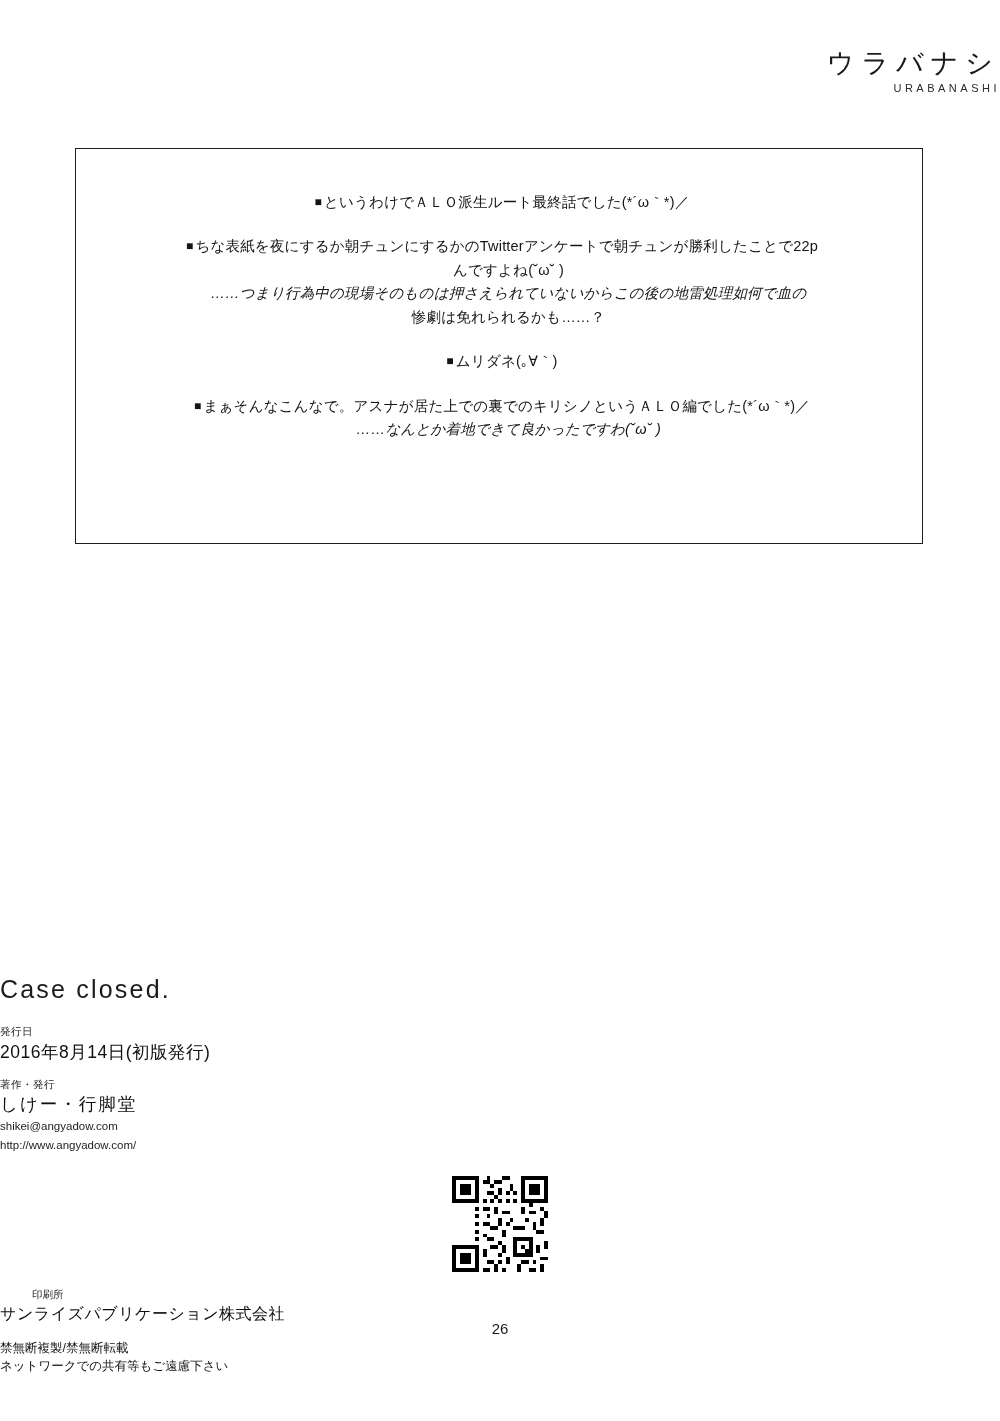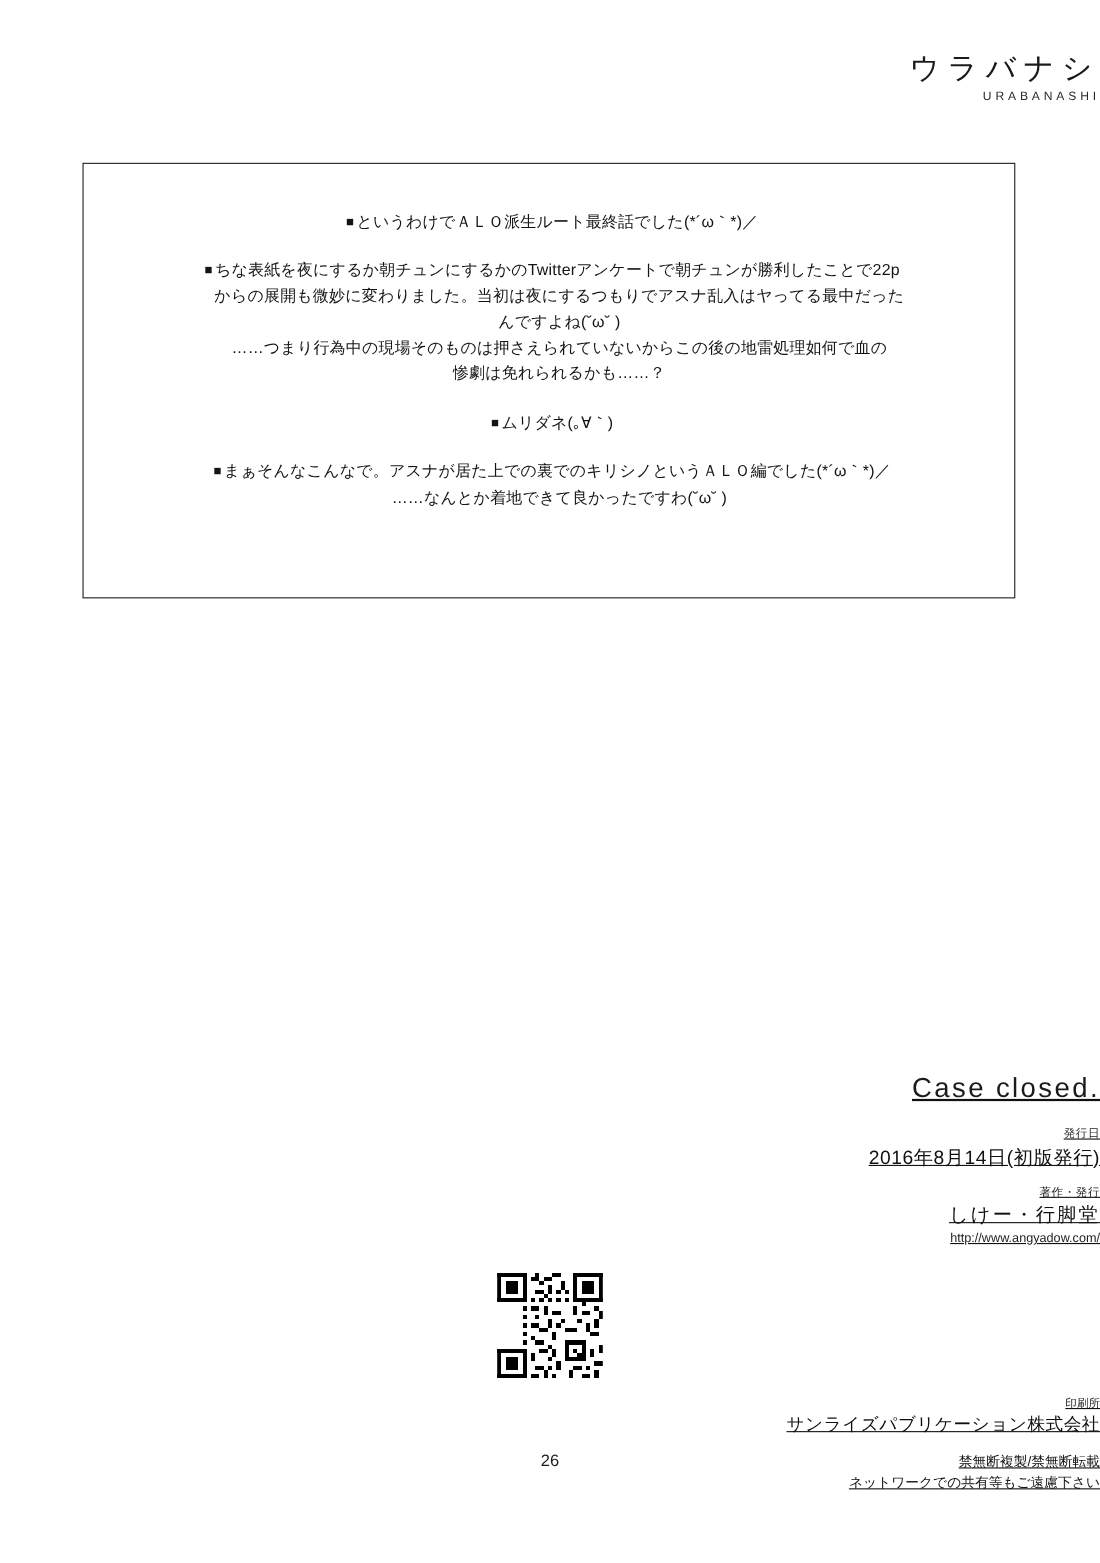--- a/index.html
+++ b/index.html
@@ -68,30 +68,30 @@
     position: relative;
     top: -1px;
   }
   .para .indent {
     display: block;
     padding-left: 13px;
   }
   .para .indent-dots {
     display: block;
     padding-left: 13px;
+    font-style: italic;
   }
 
   
   .colophon {
     position: absolute;
     top: 975px;
     left: 0;
     width: 1000px;
-    text-align: right;
-    text-decoration: underline;
+    text-align: left;
   }
   .case-closed {
     font-family: "Liberation Sans", sans-serif;
     font-size: 25px;
     letter-spacing: 2.2px;
     color: #1b1b1b;
     margin-bottom: 20px;
   }
   .label-small {
     font-size: 10.5px;
@@ -142,21 +142,20 @@
     font-size: 16px;
     color: #0e0e0e;
     letter-spacing: 0.5px;
     margin-top: 2px;
   }
   .notice {
     font-size: 12.5px;
     color: #141414;
     line-height: 1.5;
     margin-top: 14px;
-    padding-left: 48px;
   }
 
   
   .page-number {
     position: absolute;
     top: 1320px;
     left: 0;
     width: 1000px;
     text-align: center;
     font-size: 15px;
@@ -173,21 +172,20 @@
 
 <div class="afterword-box">
   <div class="afterword-inner">
 
     <div class="para">
       <span class="bullet">■</span><span>というわけでＡＬＯ派生ルート最終話でした(*´ω｀*)／</span>
     </div>
 
     <div class="para">
       <span class="bullet">■</span><span>ちな表紙を夜にするか朝チュンにするかのTwitterアンケートで朝チュンが勝利したことで22p</span>
-      <span class="indent">からの展開も微妙に変わりました。当初は夜にするつもりでアスナ乱入はヤってる最中だった</span>
       <span class="indent">んですよね(˘ω˘ )</span>
       <span class="indent-dots">……つまり行為中の現場そのものは押さえられていないからこの後の地雷処理如何で血の</span>
       <span class="indent">惨劇は免れられるかも……？</span>
     </div>
 
     <div class="para">
       <span class="bullet">■</span><span>ムリダネ(｡∀｀)</span>
     </div>
 
     <div class="para">
@@ -200,20 +198,21 @@
 </div>
 
 <div class="colophon">
   <div class="case-closed">Case closed.</div>
 
   <div class="label-small">発行日</div>
   <div class="pubdate">2016年8月14日(初版発行)</div>
 
   <div class="label-small">著作・発行</div>
   <div class="circle-name">しけー・行脚堂</div>
+  <div class="contact">shikei@angyadow.com</div>
   <div class="contact">http://www.angyadow.com/</div>
 
   <div class="qr-wrap">
     <svg class="qr" viewBox="0 0 25 25" xmlns="http://www.w3.org/2000/svg" shape-rendering="crispEdges">
       <rect x="0" y="0" width="25" height="25" fill="#ffffff"></rect>
       <g fill="#000000">
 
         <rect x="0" y="0" width="7" height="1"></rect>
           <rect x="0" y="6" width="7" height="1"></rect>
         <rect x="0" y="0" width="1" height="7"></rect>

